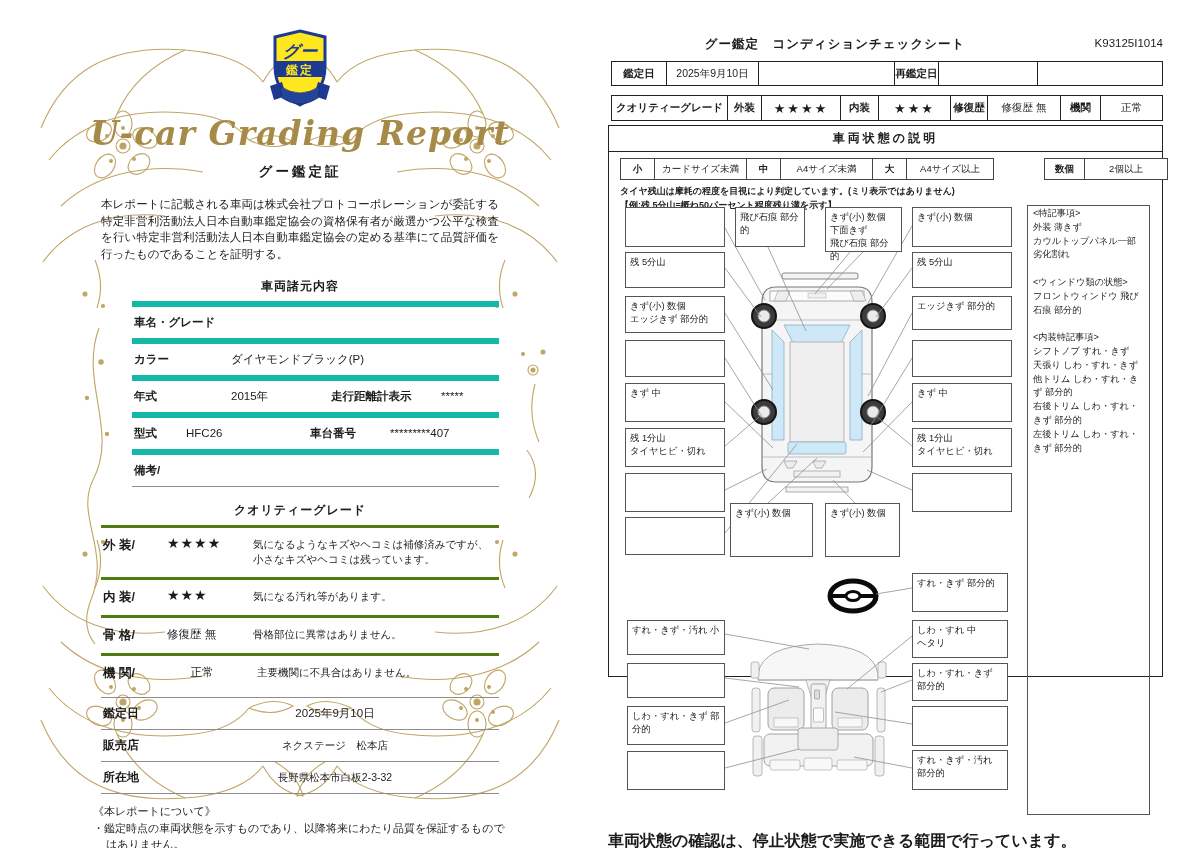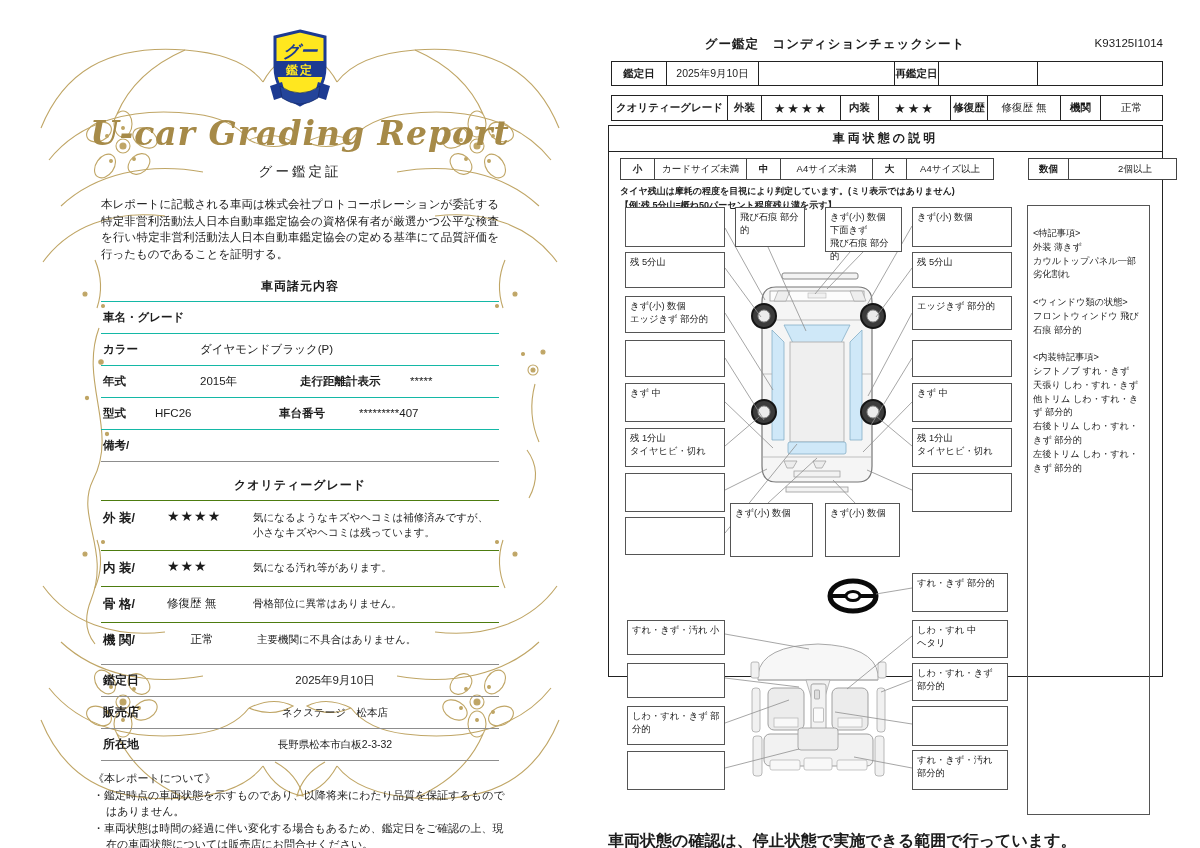--- a/index.html
+++ b/index.html
@@ -5,28 +5,28 @@
   html,body{margin:0;padding:0;background:#fff;}
   .canvas{position:relative;width:1200px;height:848px;background:#ffffff;overflow:hidden;
           font-family:"Liberation Sans","DejaVu Sans",sans-serif;color:#1c1c1c;}
   
   .lp{position:absolute;left:35px;top:10px;width:530px;height:828px;}
   .ornaments{position:absolute;left:0;top:0;z-index:0;opacity:.9;}
   .lp-inner{position:relative;z-index:1;text-align:center;}
   .badge-wrap{margin:18px auto 0;width:60px;height:82px;}
   .script-title{font-family:"DejaVu Serif","Liberation Serif",serif;font-style:italic;font-weight:bold;
                 font-size:33px;color:#a68a48;letter-spacing:1px;margin-top:4px;}
-  .cert-title{font-size:13.5px;font-weight:normal;margin-top:10px;letter-spacing:3px;}
+  .cert-title{font-size:13.5px;font-weight:bold;margin-top:10px;letter-spacing:3px;}
   .intro{width:398px;margin:15px auto 0;text-align:justify;font-size:11.5px;line-height:1.45;}
   .sec-head{font-size:12px;font-weight:bold;margin-top:15px;letter-spacing:1px;}
   .spec,.grades,.inforows{width:398px;margin:6px auto 0;text-align:left;}
-  .srow{display:flex;border-top:1px solid #14b8a6;padding:8px 2px;font-size:11.5px;align-items:baseline;}
+  .srow{display:flex;border-top:6px solid #14b8a6;padding:8px 2px;font-size:11.5px;align-items:baseline;margin-left:31px;}
   .srow.last{border-bottom:1px solid #8d8d8d;}
   .sl{font-weight:bold;flex:none;}
-  .grow{display:flex;border-top:1px solid #4d7c0f;padding:9px 2px;justify-content:space-between;}
+  .grow{display:flex;border-top:3px solid #4d7c0f;padding:9px 2px;justify-content:space-between;}
   .g-label{width:64px;font-weight:bold;font-size:12.5px;flex:none;}
   .g-val{width:86px;font-size:11.5px;flex:none;}
   .g-val.stars{font-size:14px;letter-spacing:1px;margin-top:-2px;}
   .g-desc{flex:1;font-size:10.5px;line-height:1.5;}
   .irow{display:flex;border-top:1px solid #8d8d8d;padding:7px 2px;align-items:center;}
   .irow.last{border-bottom:1px solid #8d8d8d;}
   .i-label{width:70px;font-weight:bold;font-size:12px;flex:none;}
   .i-val{flex:1;text-align:center;font-size:11.5px;}
   .i-val.small{font-size:10.5px;}
   .notes{width:414px;margin:9px auto 0;text-align:left;font-size:11px;line-height:1.5;}
@@ -45,21 +45,21 @@
   .mb-head{height:25px;line-height:25px;text-align:center;font-weight:bold;font-size:12px;
            border-bottom:1.5px solid #222;letter-spacing:3px;}
   .legend{position:absolute;display:flex;border:1px solid #444;height:22px;box-sizing:border-box;background:#fff;}
   .lc{border-right:1px solid #444;display:flex;align-items:center;justify-content:center;font-size:9.5px;box-sizing:border-box;}
   .lc:last-child{border-right:none;}
   .lc.b{font-weight:bold;}
   .tire-note{position:absolute;left:20px;top:157px;font-size:9px;line-height:1.55;font-weight:bold;color:#222;}
   .abox{position:absolute;background:#fff;border:1px solid #555;padding:3px 4px;box-sizing:border-box;
         font-size:9.3px;line-height:1.4;white-space:pre-line;z-index:2;text-align:left;}
   .sidebar{position:absolute;left:427px;top:177px;width:123px;height:610px;border:1px solid #555;
-           padding:21px 5px;box-sizing:border-box;font-size:9.2px;line-height:1.5;white-space:pre-line;z-index:2;}
+           padding:1px 5px;box-sizing:border-box;font-size:9.2px;line-height:1.5;white-space:pre-line;z-index:2;}
   .leader-svg{position:absolute;left:0;top:0;z-index:1;pointer-events:none;}
   .car-svg{position:absolute;left:150px;top:244px;z-index:0;}
   .interior-svg{position:absolute;left:150px;top:610px;z-index:0;}
   .steering-svg{position:absolute;left:226px;top:548px;z-index:0;}
   .rp-footer{position:absolute;left:8px;top:803px;font-size:16px;font-weight:bold;}
 </style>
 </head>
 <body>
 
 <div class="canvas">
@@ -229,21 +229,21 @@
     </div>
 
     <div class="legend" style="left:20px;top:130px;">
       <div class="lc b" style="width:34px">小</div>
       <div class="lc" style="width:92px">カードサイズ未満</div>
       <div class="lc b" style="width:34px">中</div>
       <div class="lc" style="width:92px">A4サイズ未満</div>
       <div class="lc b" style="width:34px">大</div>
       <div class="lc" style="width:86px">A4サイズ以上</div>
     </div>
-    <div class="legend" style="left:428px;top:130px;gap:25px;">
+    <div class="legend" style="left:444px;top:130px;">
       <div class="lc b" style="width:40px">数個</div>
       <div class="lc" style="width:82px">2個以上</div>
     </div>
 
     <div class="tire-note">
       <div>タイヤ残山は摩耗の程度を目視により判定しています。(ミリ表示ではありません)</div>
       <div>【例:残 5分山=概ね50パーセント程度残り溝を示す】</div>
     </div>
 
     <svg class="leader-svg" width="565" height="820" viewBox="0 0 565 820">

